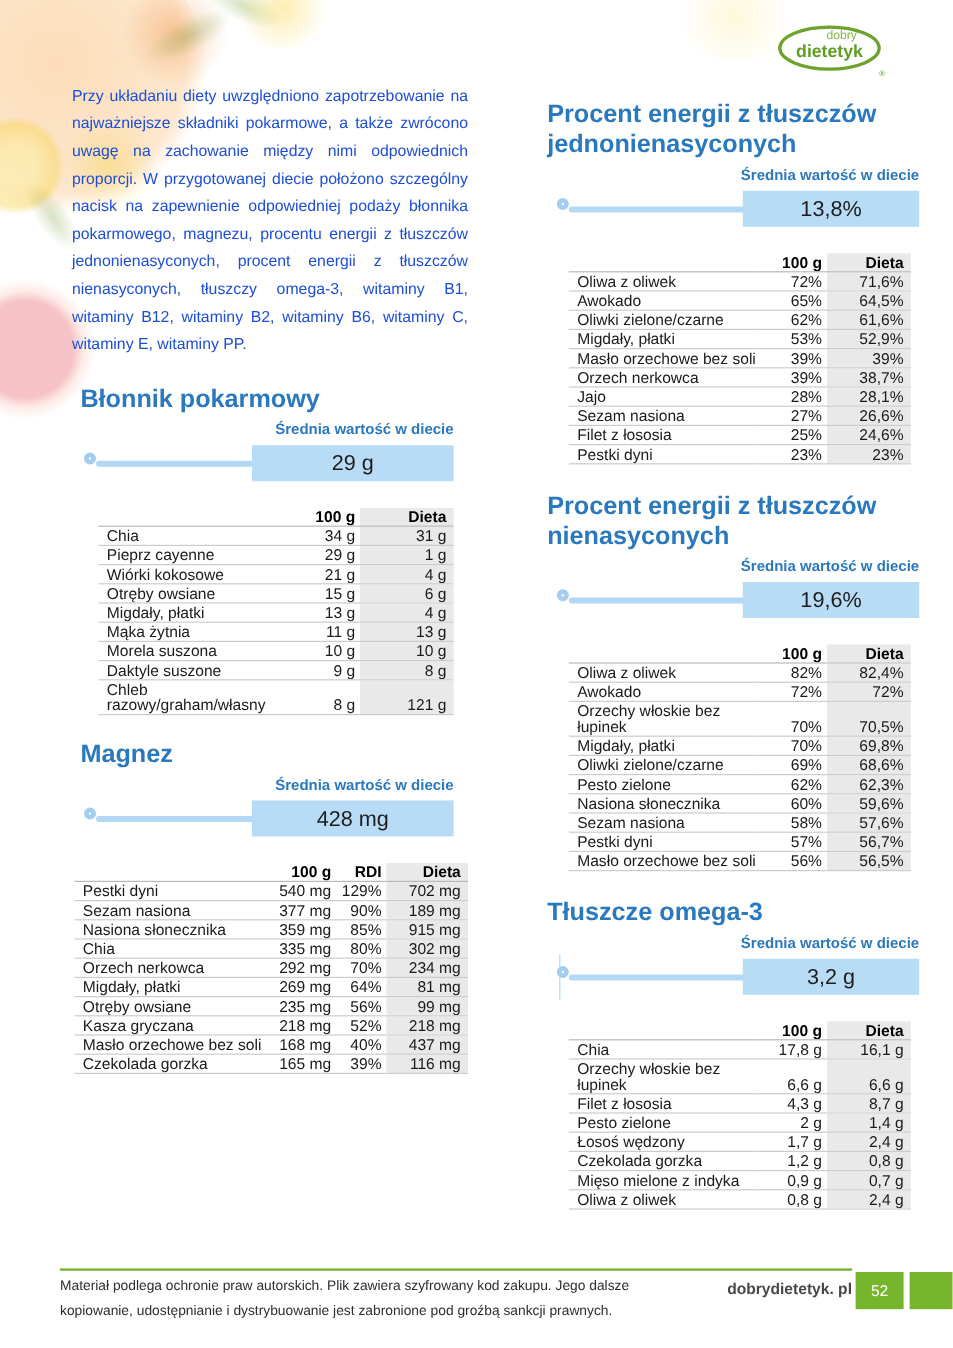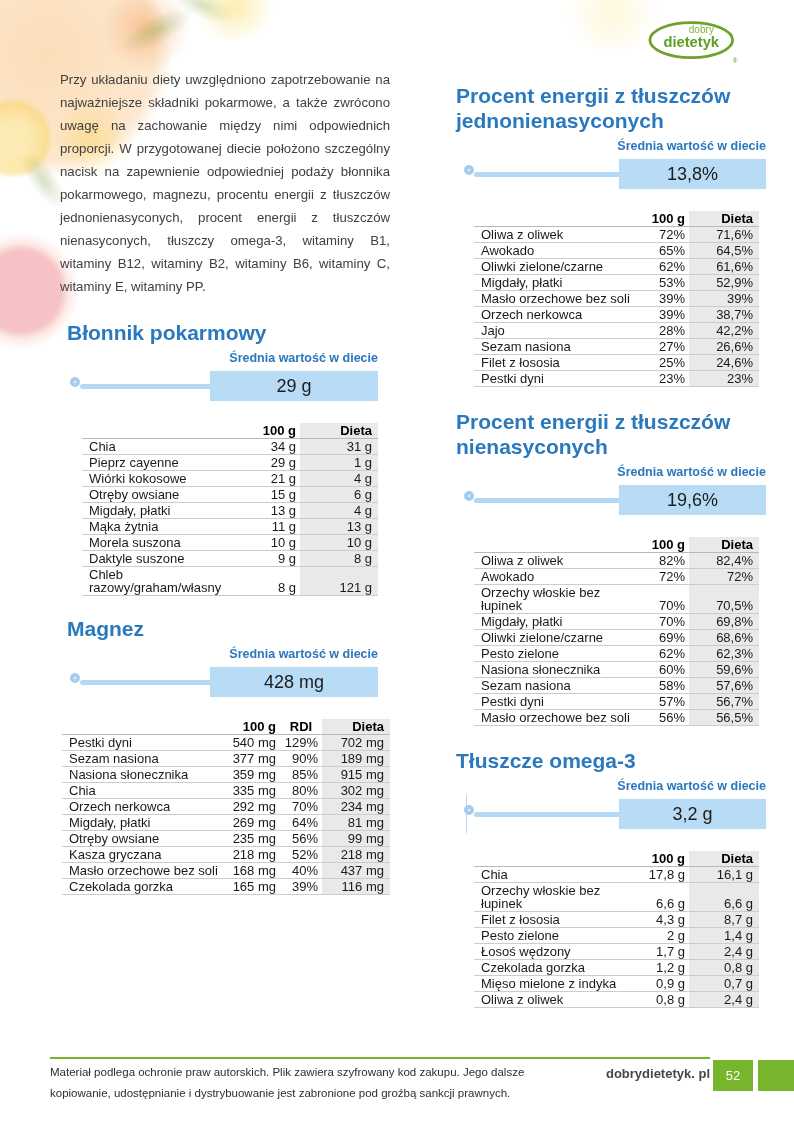--- a/index.html
+++ b/index.html
@@ -33,21 +33,21 @@
 
   
   .logo { position:absolute; left:648px; top:16px; width:92px; height:50px; }
 
   
   .col { position:absolute; }
   .col-left  { left:60px;  top:68px;  width:318px; }
   .col-right { left:425px; top:83px;  width:312px;margin-left:29px; }
 
   .intro { width:330px; font-size:13.2px; line-height:23px; text-align:justify;
-           color:#404040; margin-bottom:22px; }
+           color:#1d4ed8; margin-bottom:22px; }
 
   .sec-title { color:#2a78bd; font-size:21px; line-height:25px; font-weight:bold;
                padding-left:7px; margin-bottom:0; }
   .col-right .sec-title { padding-left:2px; }
 
   .avg-label { text-align:right; color:#2a78bd; font-weight:bold; font-size:12.5px;
                margin-top:6px; margin-bottom:0; line-height:15px; }
 
   .lollipop { position:relative; height:30px; margin-top:5px; margin-bottom:22px; }
   .lollipop .stick { position:absolute; left:20px; right:140px; top:13px; height:5px;
@@ -73,21 +73,21 @@
                                                            text-align:left; color:#1a1a1a; }
   .data-table td { color:#1a1a1a; }
 
   #sec-blonnik .data-table { margin-left:22px; width:296px; }
   #sec-blonnik th:nth-child(2) { width:60px; }
   #sec-blonnik th:nth-child(3) { width:78px; }
 
   #sec-magnez { margin-top:20px; }
   #sec-magnez .data-table { margin-left:2px; width:328px; }
   #sec-magnez th:nth-child(2) { width:60px; }
-  #sec-magnez th:nth-child(3) { width:42px;text-align:center; }
+  #sec-magnez th:nth-child(3) { width:42px; }
   #sec-magnez th:nth-child(4) { width:68px; }
 
   .col-right .data-table { margin-left:20px; width:285px; }
   .col-right th:nth-child(2) { width:56px; }
   .col-right th:nth-child(3) { width:70px; }
   #sec-nienasycone, #sec-omega3 { margin-top:22px; }
 
   
   .footer-line { position:absolute; left:50px; top:1057px; width:660px; height:2px; background:#77b62c; }
   .copyright { position:absolute; left:50px; top:1062px; width:505px; font-size:11.5px;
@@ -321,21 +321,21 @@
               <td>39%</td>
             </tr>
             <tr>
               <td>Orzech nerkowca</td>
               <td>39%</td>
               <td>38,7%</td>
             </tr>
             <tr>
               <td>Jajo</td>
               <td>28%</td>
-              <td>42,2%</td>
+              <td>28,1%</td>
             </tr>
             <tr>
               <td>Sezam nasiona</td>
               <td>27%</td>
               <td>26,6%</td>
             </tr>
             <tr>
               <td>Filet z łososia</td>
               <td>25%</td>
               <td>24,6%</td>

